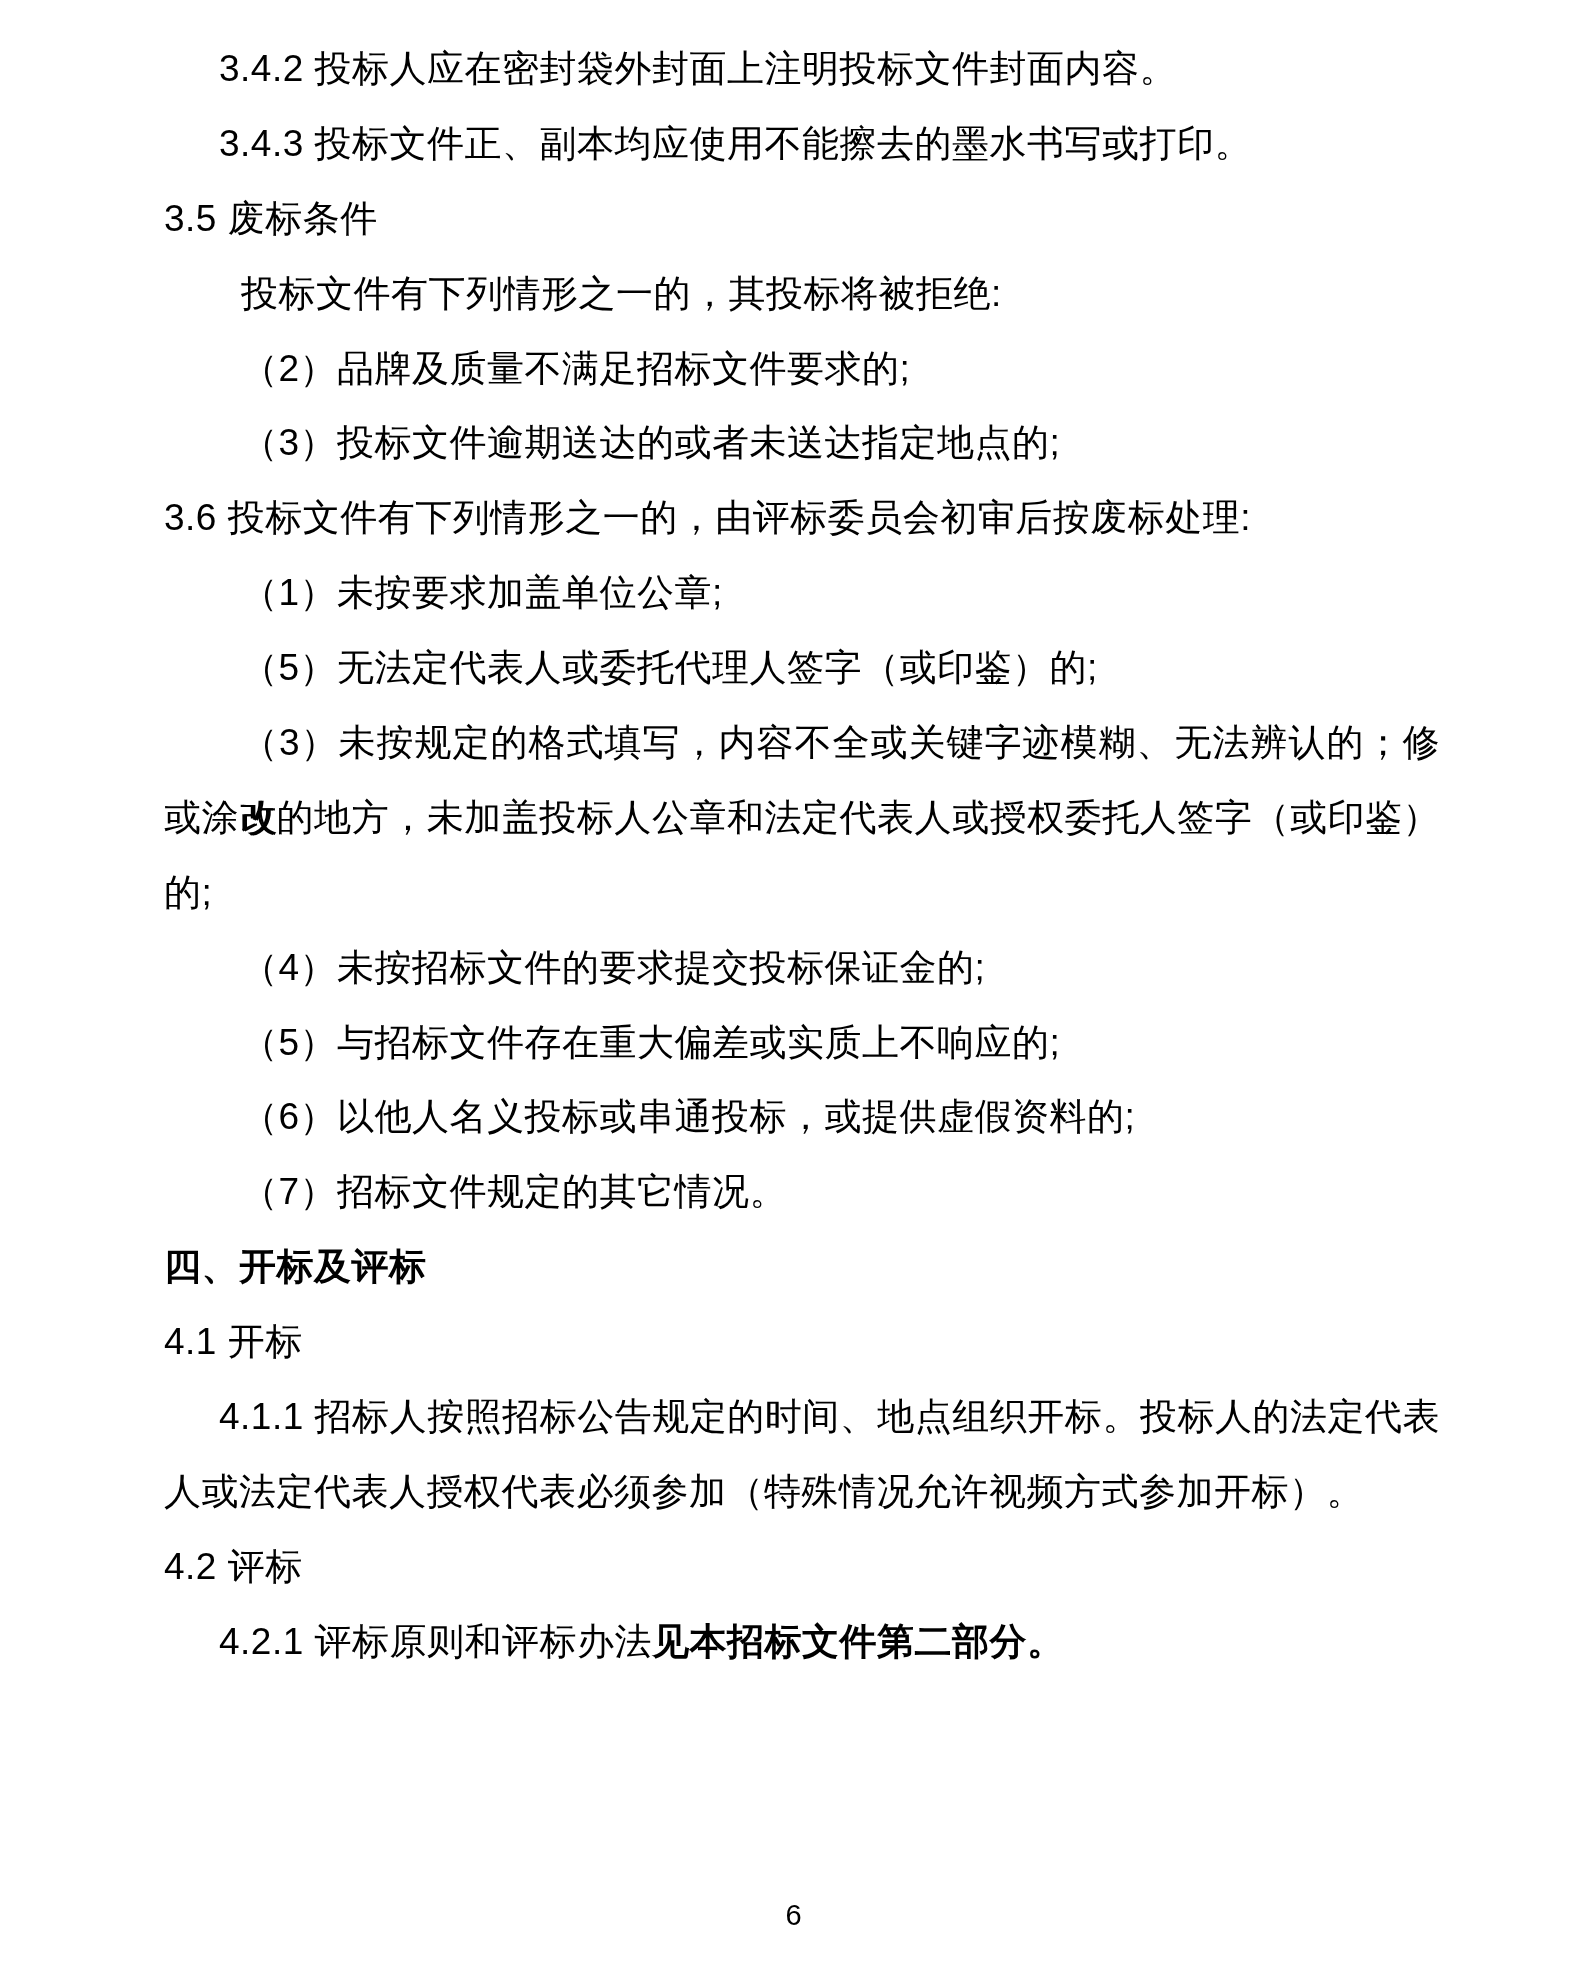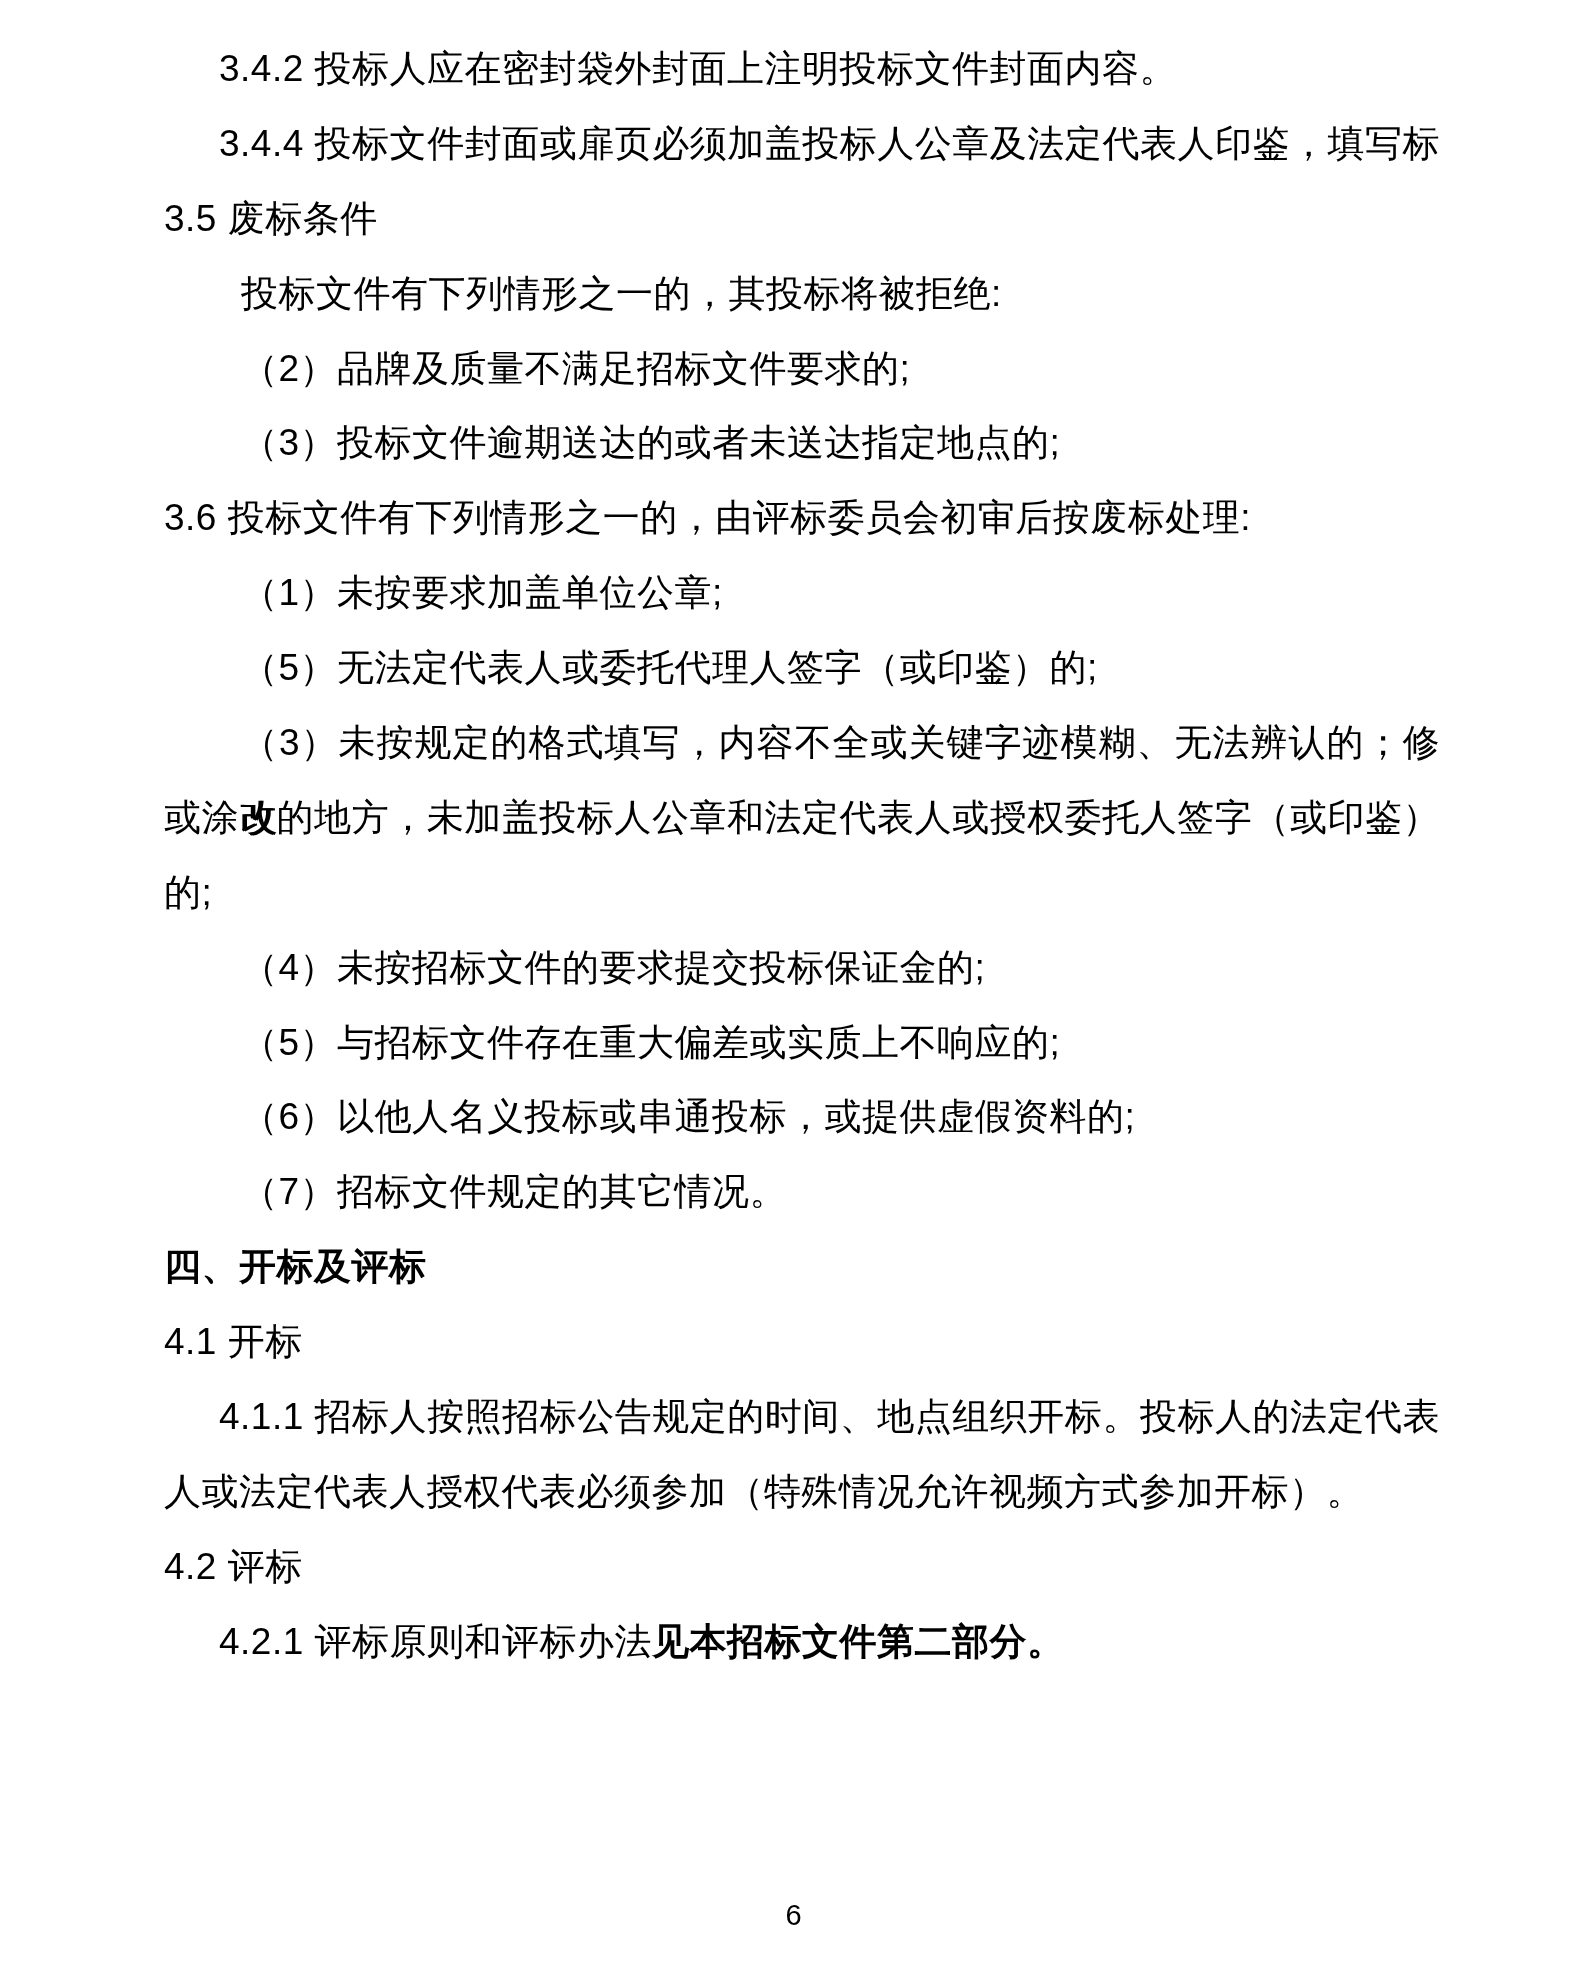--- a/index.html
+++ b/index.html
@@ -48,21 +48,21 @@
     font-size: 29px;
     line-height: 44px;
   }
 </style>
 </head>
 <body>
 
 <div class="page">
   <div class="doc" id="doc">
       <div class="line indent-sub"><span class="seg">3.4.2 投标人应在密封袋外封面上注明投标文件封面内容。</span></div>
-      <div class="line indent-sub full"><span class="seg">3.4.4 投标文件封面或扉页必须加盖投标人公章及法定代表人印鉴，填写标</span></div>
+      <div class="line indent-sub"><span class="seg">3.4.3 投标文件正、副本均应使用不能擦去的墨水书写或打印。</span></div>
       <div class="line indent-none"><span class="seg">3.5 废标条件</span></div>
       <div class="line indent-item"><span class="seg">投标文件有下列情形之一的，其投标将被拒绝:</span></div>
       <div class="line indent-item"><span class="seg">（2）品牌及质量不满足招标文件要求的;</span></div>
       <div class="line indent-item"><span class="seg">（3）投标文件逾期送达的或者未送达指定地点的;</span></div>
       <div class="line indent-none"><span class="seg">3.6 投标文件有下列情形之一的，由评标委员会初审后按废标处理:</span></div>
       <div class="line indent-item"><span class="seg">（1）未按要求加盖单位公章;</span></div>
       <div class="line indent-item"><span class="seg">（5）无法定代表人或委托代理人签字（或印鉴）的;</span></div>
       <div class="line indent-item full"><span class="seg">（3）未按规定的格式填写，内容不全或关键字迹模糊、无法辨认的；修改</span></div>
       <div class="line indent-none full"><span class="seg">或涂改的地方，未加盖投标人公章和法定代表人或授权委托人签字（或印鉴）</span></div>
       <div class="line indent-none"><span class="seg">的;</span></div>

